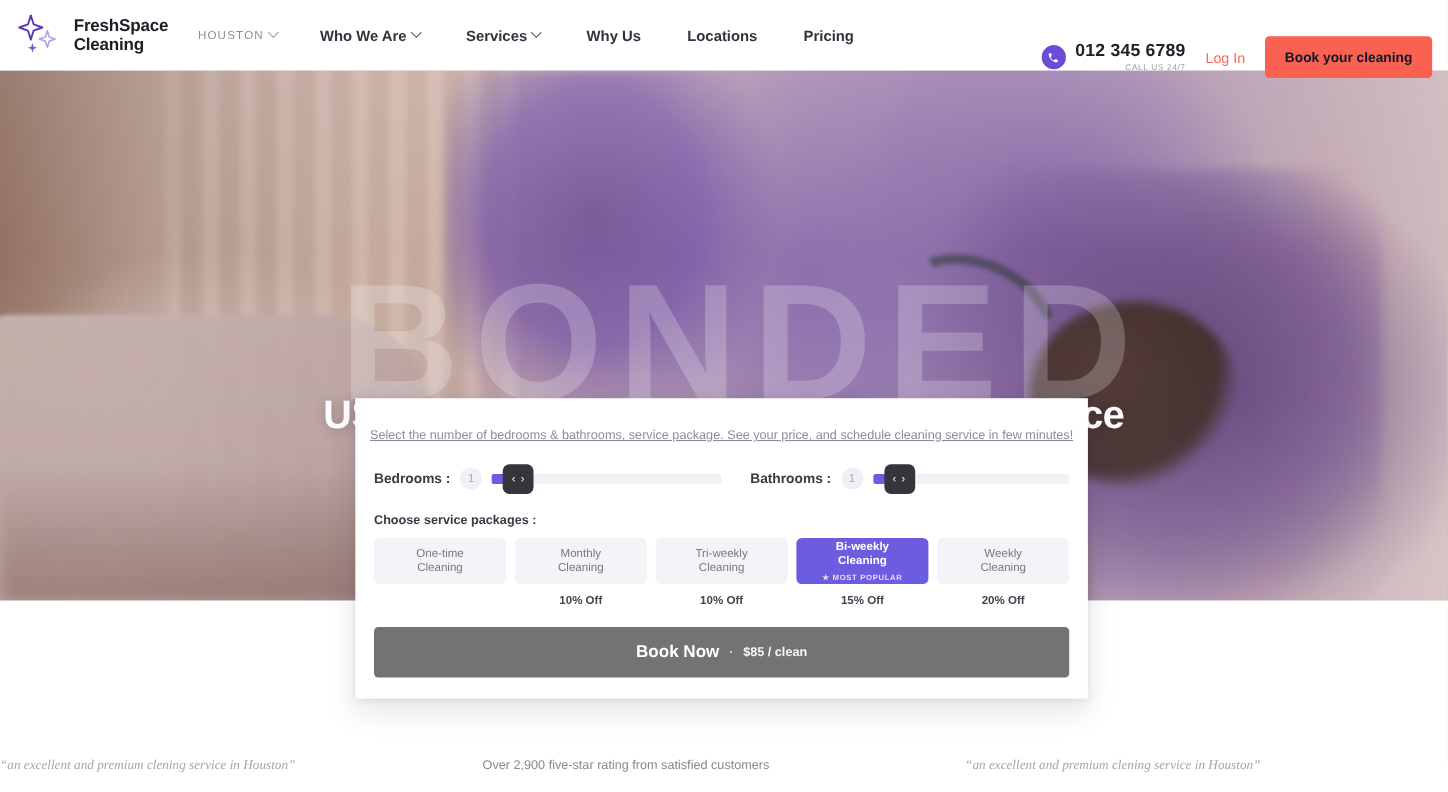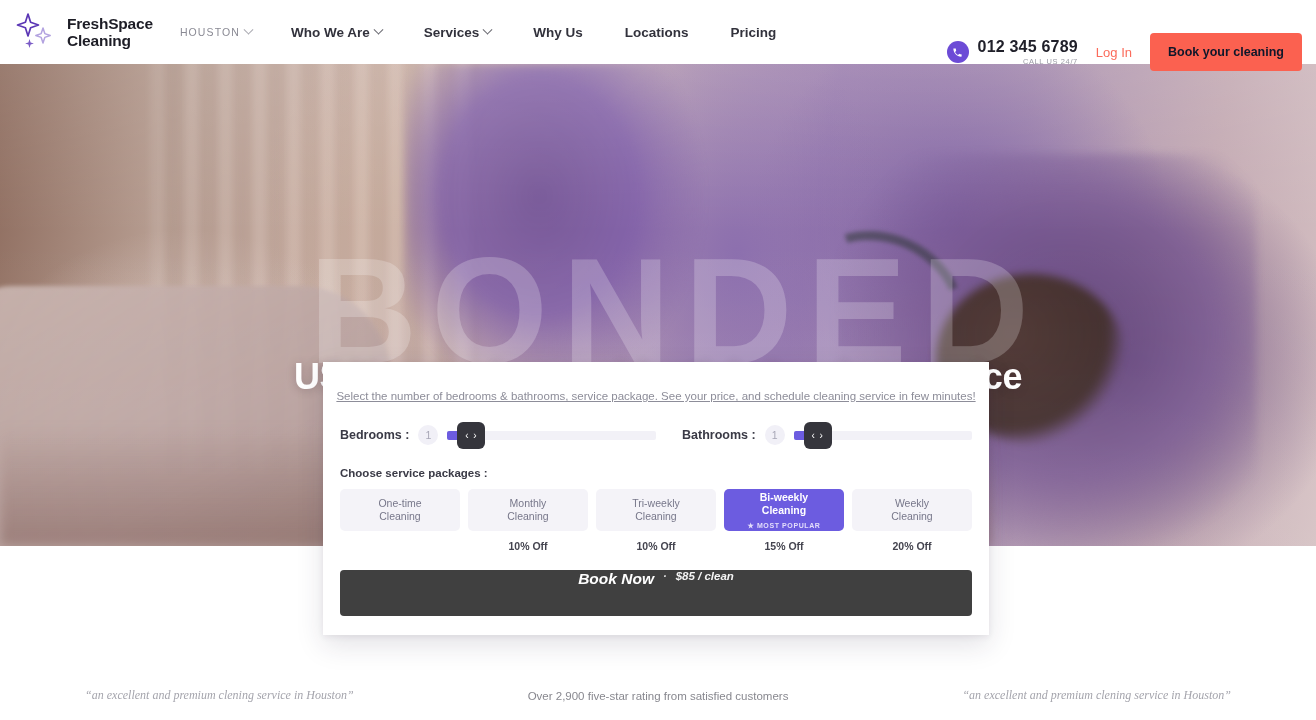--- a/index.html
+++ b/index.html
@@ -361,32 +361,32 @@
     font-size: 10.5px;
     color: #44444f;
     font-weight: 700;
     margin-top: 9px;
     height: 13px;
   }
 
   .book-now {
     margin: 17px 17px 0 17px;
     height: 46px;
-    background: #404040;
+    background: #737373;
     border: none;
     border-radius: 4px;
     color: #fff;
     width: calc(100% - 34px);
     font-size: 15.5px;
     font-weight: 700;
     cursor: pointer;
     display: flex;
+    align-items: center;
     justify-content: center;
     gap: 9px;
-    font-style: italic;
   }
   .book-now .price {
     font-size: 11.5px;
     font-weight: 600;
     opacity: .95;
   }
   .book-dot { font-size: 11px; opacity: .85; }
 
   
   .strip {
@@ -398,21 +398,20 @@
   }
   .quotes {
     position: absolute;
     top: 142px;
     left: 0; width: 1316px;
     display: flex;
     align-items: center;
   }
   .quote {
     flex: 1 1 0;
-    text-align: center;
     font-size: 12px;
     font-style: italic;
     font-family: "Liberation Serif", serif;
     color: #a4a4ac;
   }
   .quote.plain {
     font-style: normal;
     font-family: "Liberation Sans", sans-serif;
     color: #88888f;
     font-size: 11.5px;

